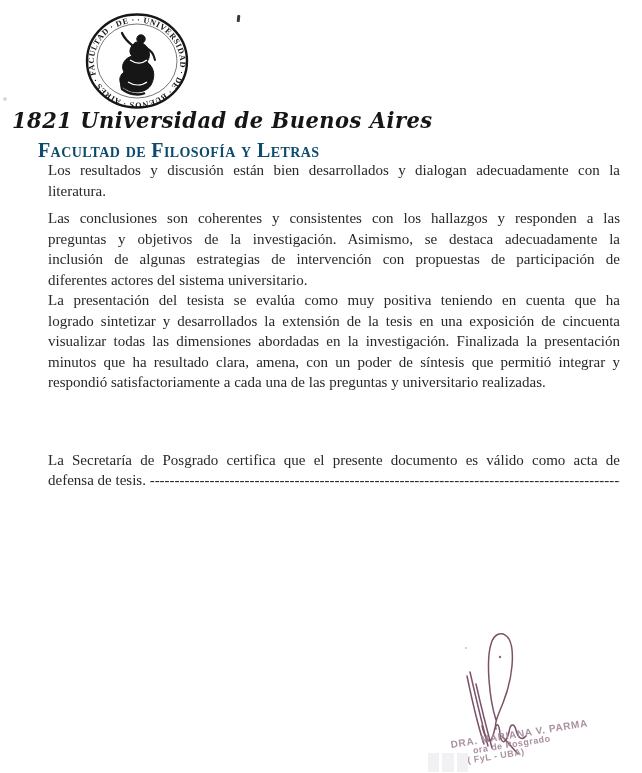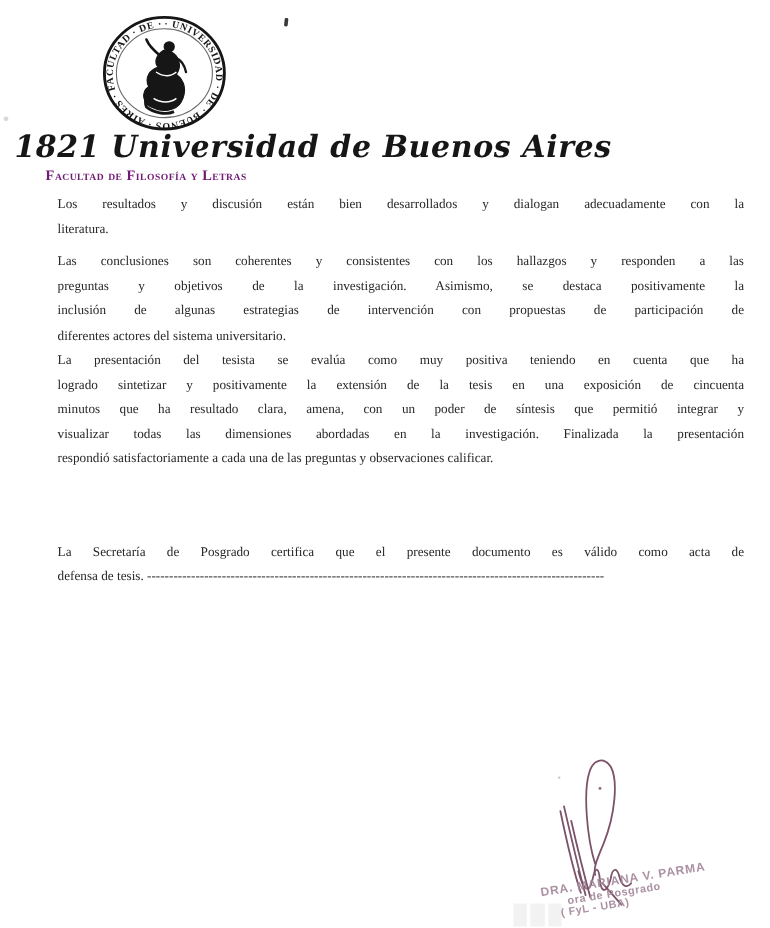--- a/index.html
+++ b/index.html
@@ -10,35 +10,35 @@
     overflow:hidden;
     font-family:"Liberation Serif", serif;
     color:#282828;
   }
   
   .seal{position:absolute;left:84px;top:12px;width:106px;height:98px;}
   .script-title{
     position:absolute;left:12px;top:108px;width:330px;
     font-family:"DejaVu Serif", serif;
     font-style:italic;font-weight:bold;
-    font-size:25px;letter-spacing:0.5px;color:#161616;
+    font-size:21px;letter-spacing:0.5px;color:#161616;
     transform:scaleY(1.02);
     white-space:nowrap;
   }
   .faculty{
     position:absolute;left:38px;top:139px;
     font-family:"Liberation Serif", serif;
     font-variant:small-caps;font-weight:bold;
-    font-size:12px;letter-spacing:0.4px;color:#701a75;
+    font-size:20px;letter-spacing:0.4px;color:#0c4a6e;
     white-space:nowrap;
   }
   
   .body-text{
     position:absolute;left:48px;top:160px;width:572px;
-    font-size:11px;line-height:20.5px;color:#282828;
+    font-size:15px;line-height:20.5px;color:#282828;
   }
   .para{margin:0;}
   .para-0{margin-top:0;}
   .para-1{margin-top:7px;}
   .para-2{}
   .para-3{margin-top:57px;}
   .para-4{margin-top:30px;}
   .line{white-space:normal;}
   .line.just{text-align:justify;text-align-last:justify;}
   .line.bold{font-weight:bold;}
@@ -105,30 +105,30 @@
   <div class="speck-top"></div>
   <div class="speck-left"></div>
 
   <div class="body-text">
       <div class="para para-0">
         <div class="line just">Los resultados y discusión están bien desarrollados y dialogan adecuadamente con la</div>
         <div class="line">literatura.</div>
       </div>
       <div class="para para-1">
         <div class="line just">Las conclusiones son coherentes y consistentes con los hallazgos y responden a las</div>
-        <div class="line just">preguntas y objetivos de la investigación. Asimismo, se destaca positivamente la</div>
+        <div class="line just">preguntas y objetivos de la investigación. Asimismo, se destaca adecuadamente la</div>
         <div class="line just">inclusión de algunas estrategias de intervención con propuestas de participación de</div>
         <div class="line">diferentes actores del sistema universitario.</div>
       </div>
       <div class="para para-2">
         <div class="line just">La presentación del tesista se evalúa como muy positiva teniendo en cuenta que ha</div>
-        <div class="line just">logrado sintetizar y positivamente la extensión de la tesis en una exposición de cincuenta</div>
+        <div class="line just">logrado sintetizar y desarrollados la extensión de la tesis en una exposición de cincuenta</div>
+        <div class="line just">visualizar todas las dimensiones abordadas en la investigación. Finalizada la presentación</div>
         <div class="line just">minutos que ha resultado clara, amena, con un poder de síntesis que permitió integrar y</div>
-        <div class="line just">visualizar todas las dimensiones abordadas en la investigación. Finalizada la presentación</div>
-        <div class="line">respondió satisfactoriamente a cada una de las preguntas y observaciones calificar.</div>
+        <div class="line">respondió satisfactoriamente a cada una de las preguntas y universitario realizadas.</div>
       </div>
       <div class="para para-3">
       </div>
       <div class="para para-4">
         <div class="line just">La Secretaría de Posgrado certifica que el presente documento es válido como acta de</div>
         <div class="line nowrap">defensa de tesis. --------------------------------------------------------------------------------------------------------</div>
       </div>
     </div>
 
   <div class="sig-block">

